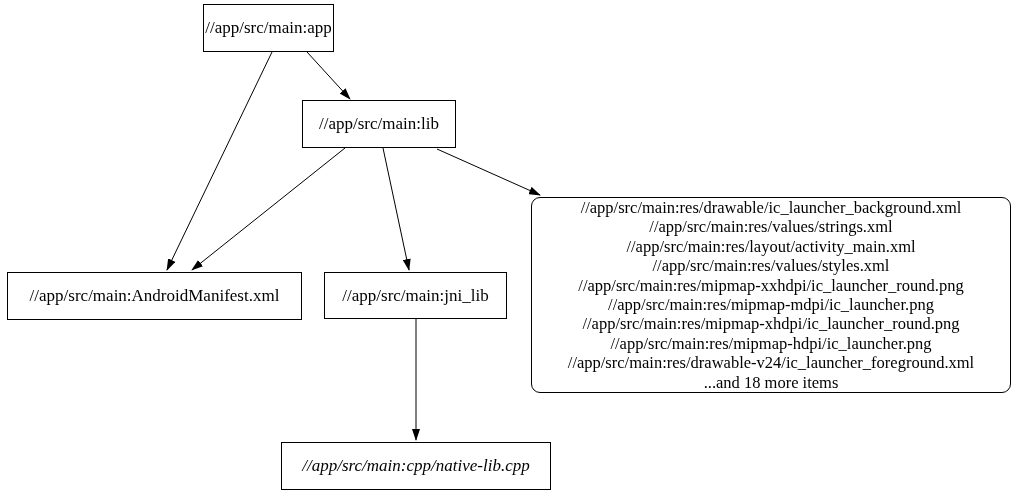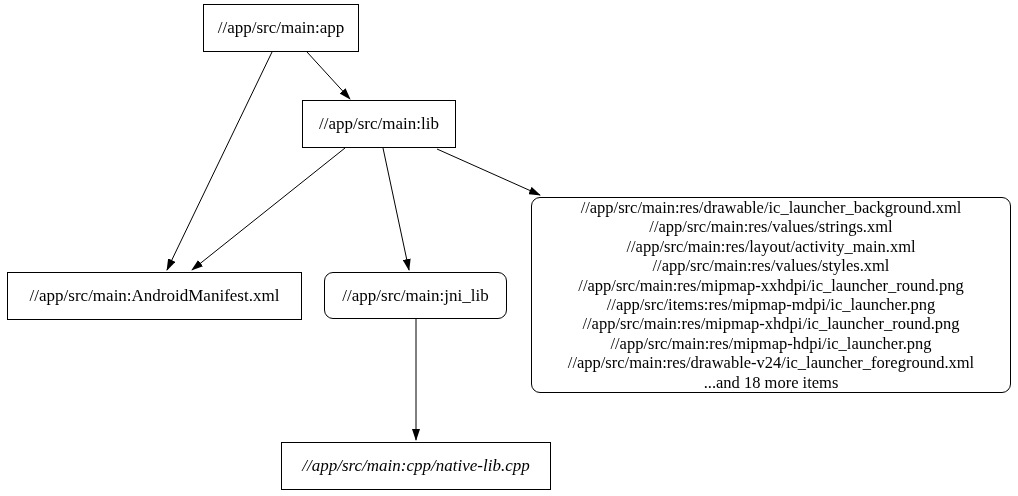--- a/index.html
+++ b/index.html
@@ -35,24 +35,24 @@
     text-align: center;
     font-size: 17px;
     white-space: nowrap;
   }
   .node.multiline {
     flex-direction: column;
     font-size: 16.5px;
     line-height: 19.4px;
     justify-content: center;
   }
-  #node-app        { left: 203px; top: 4px;   width: 156px; height: 48px; }
+  #node-app        { left: 203px; top: 4px;   width: 131px; height: 48px; }
   #node-lib        { left: 302px; top: 100px; width: 154px; height: 48px; align-items: center; }
   #node-manifest   { left: 7px;   top: 272px; width: 295px; height: 48px; }
-  #node-jni-lib    { left: 324px; top: 272px; width: 183px; height: 47px; border-radius: 9px; }
+  #node-jni-lib    { left: 324px; top: 272px; width: 183px; height: 47px; }
   #node-resources  { left: 531px; top: 197px; width: 480px; height: 196px; border-radius: 9px; }
   #node-native-lib { left: 281px; top: 442px; width: 270px; height: 48px; font-style: italic; }
 </style>
 </head>
 <body>
 
 <div id="canvas">
 
   <svg id="edges" viewBox="0 0 1018 496" xmlns="http://www.w3.org/2000/svg">
     <defs>
@@ -83,21 +83,21 @@
   <div class="node" id="node-jni-lib">
     <span>//app/src/main:jni_lib</span>
   </div>
 
   <div class="node multiline" id="node-resources">
     <div>//app/src/main:res/drawable/ic_launcher_background.xml</div>
     <div>//app/src/main:res/values/strings.xml</div>
     <div>//app/src/main:res/layout/activity_main.xml</div>
     <div>//app/src/main:res/values/styles.xml</div>
     <div>//app/src/main:res/mipmap-xxhdpi/ic_launcher_round.png</div>
-    <div>//app/src/items:res/mipmap-mdpi/ic_launcher.png</div>
+    <div>//app/src/main:res/mipmap-mdpi/ic_launcher.png</div>
     <div>//app/src/main:res/mipmap-xhdpi/ic_launcher_round.png</div>
     <div>//app/src/main:res/mipmap-hdpi/ic_launcher.png</div>
     <div>//app/src/main:res/drawable-v24/ic_launcher_foreground.xml</div>
     <div>...and 18 more items</div>
   </div>
 
   <div class="node" id="node-native-lib">
     <span>//app/src/main:cpp/native-lib.cpp</span>
   </div>
 

